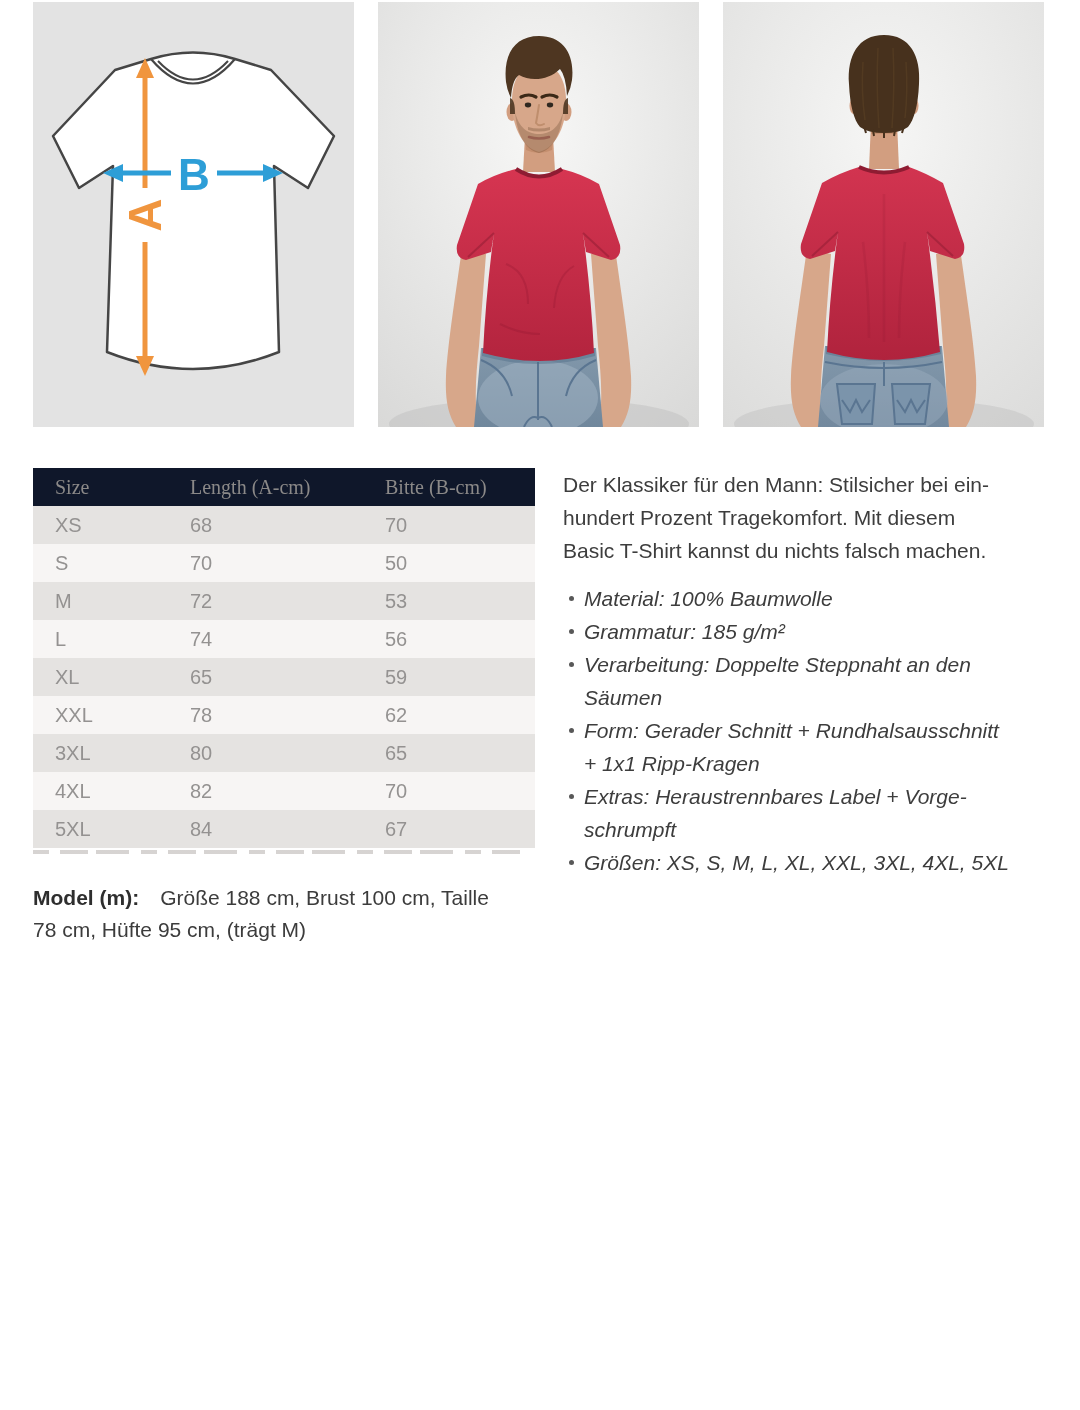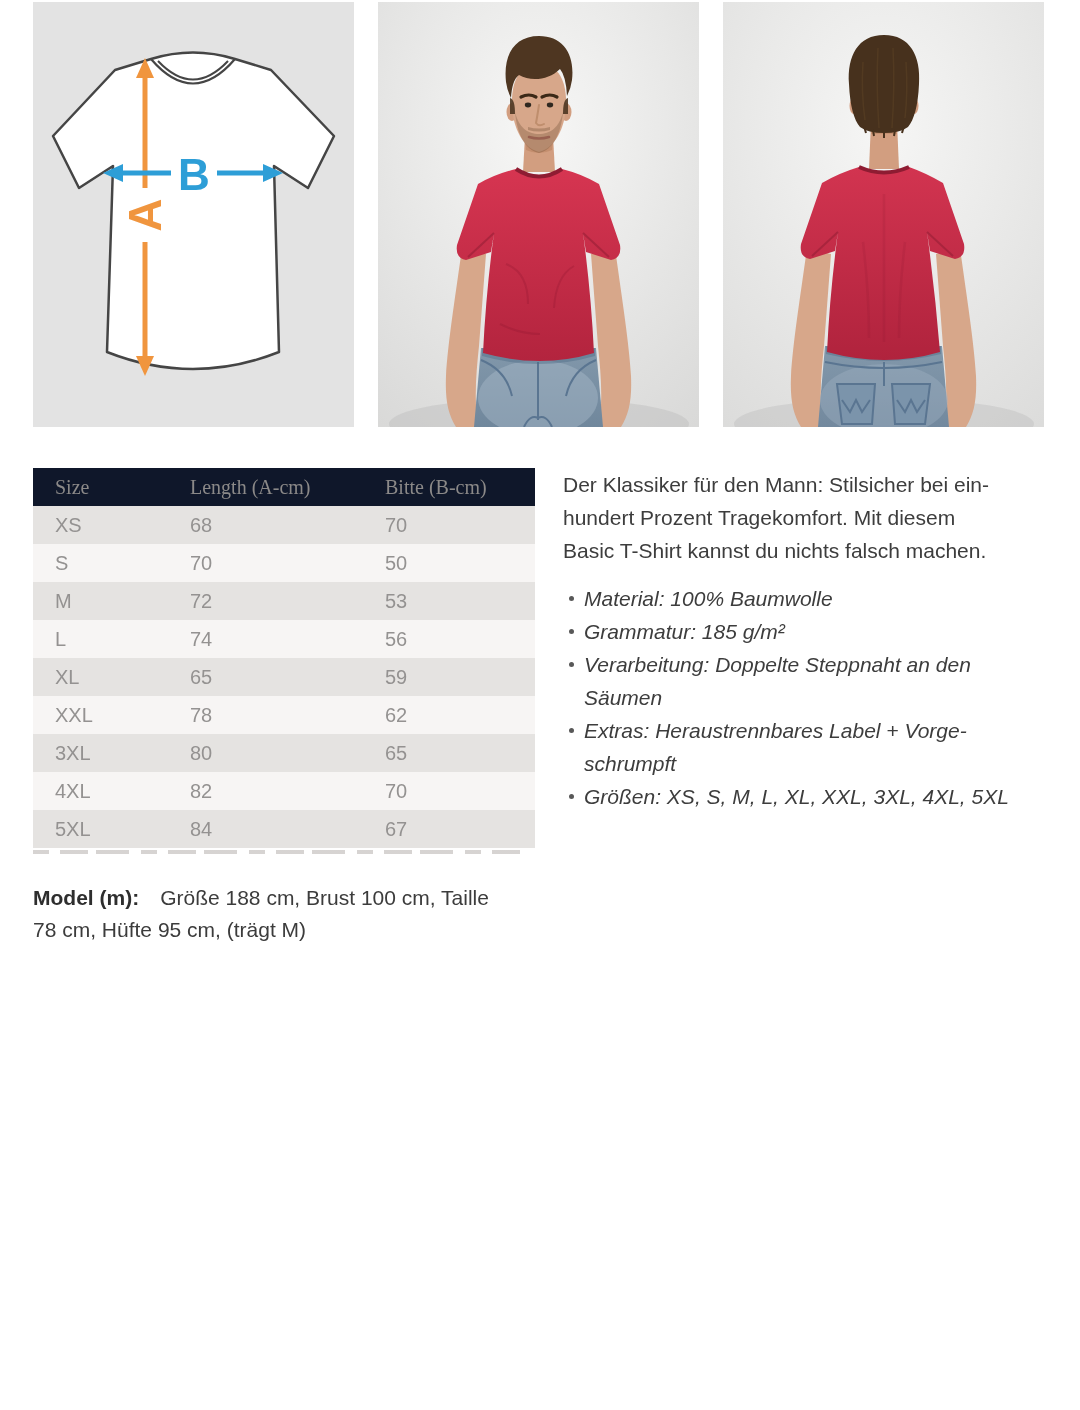--- a/index.html
+++ b/index.html
@@ -267,20 +267,22 @@
 
     <div class="right-col">
       <p class="intro">Der Klassiker für den Mann: Stilsicher bei ein-
 hundert Prozent Tragekomfort. Mit diesem
 Basic T-Shirt kannst du nichts falsch machen.</p>
       <ul class="features">
         <li>Material: 100% Baumwolle</li>
         <li>Grammatur: 185 g/m²</li>
         <li>Verarbeitung: Doppelte Steppnaht an den
 Säumen</li>
+        <li>Form: Gerader Schnitt + Rundhalsausschnitt
++ 1x1 Ripp-Kragen</li>
         <li>Extras: Heraustrennbares Label + Vorge-
 schrumpft</li>
         <li>Größen: XS, S, M, L, XL, XXL, 3XL, 4XL, 5XL</li>
       </ul>
     </div>
   </div>
 
 </div>
 
 </body></html>

